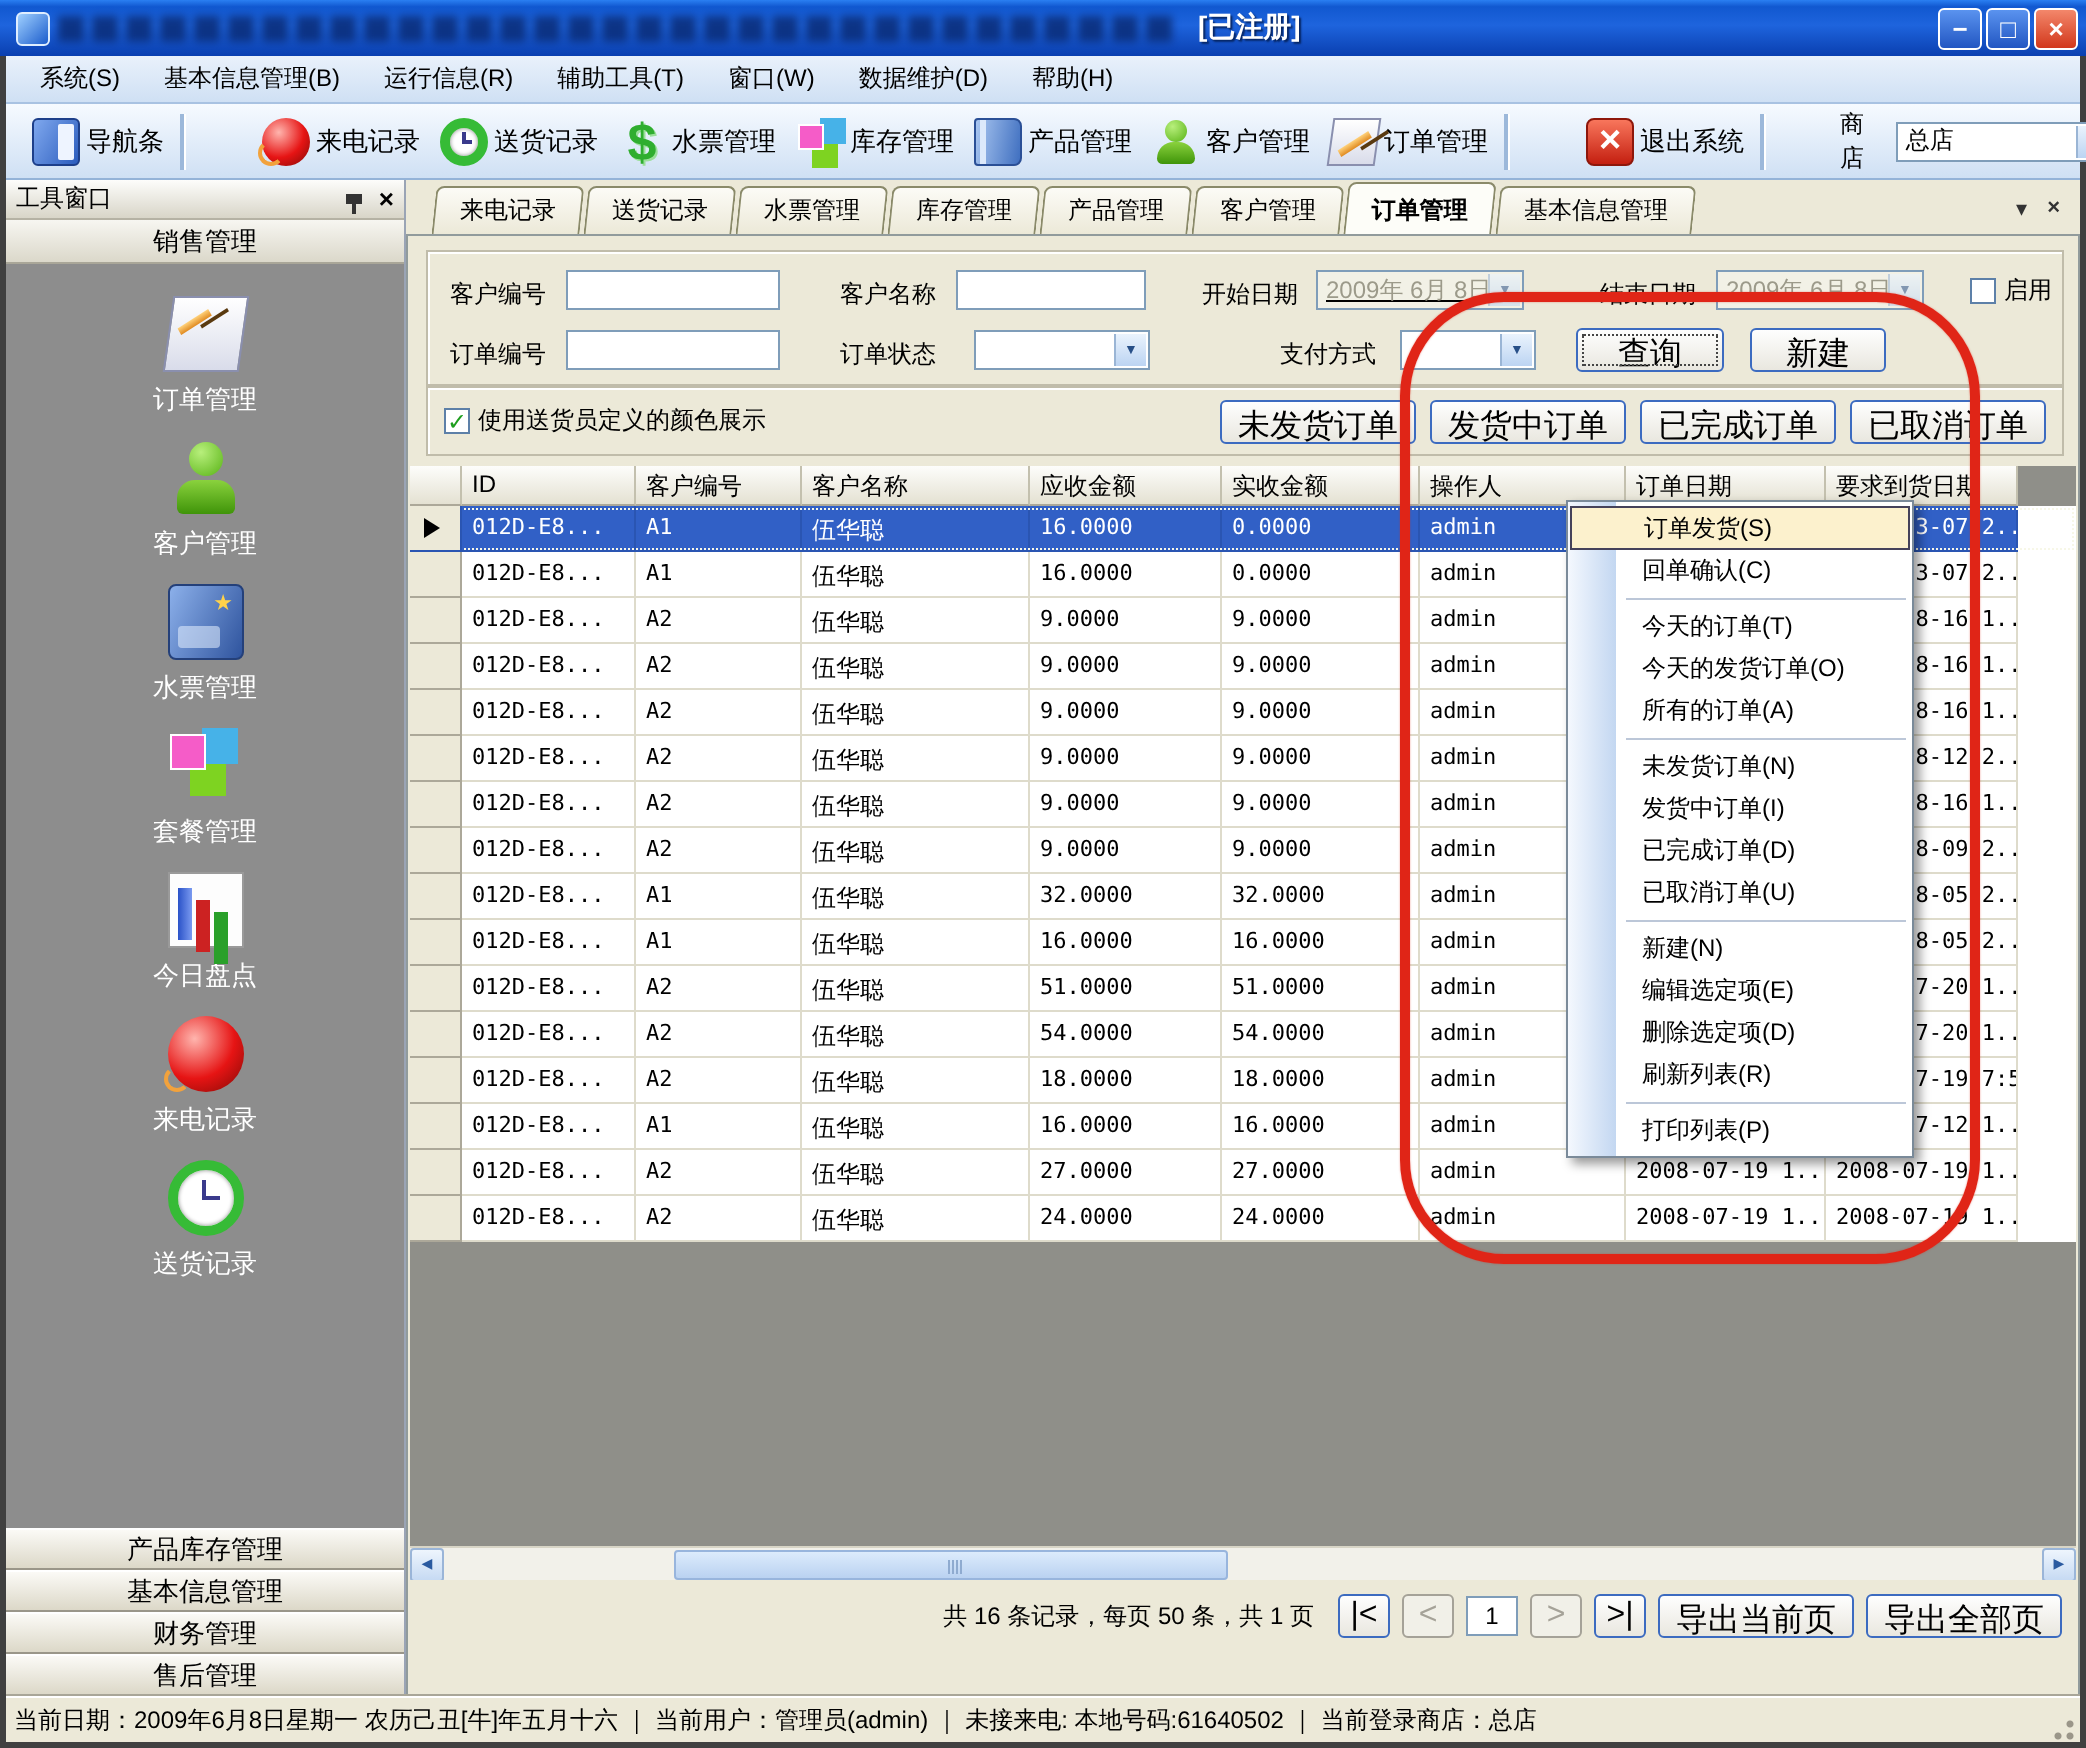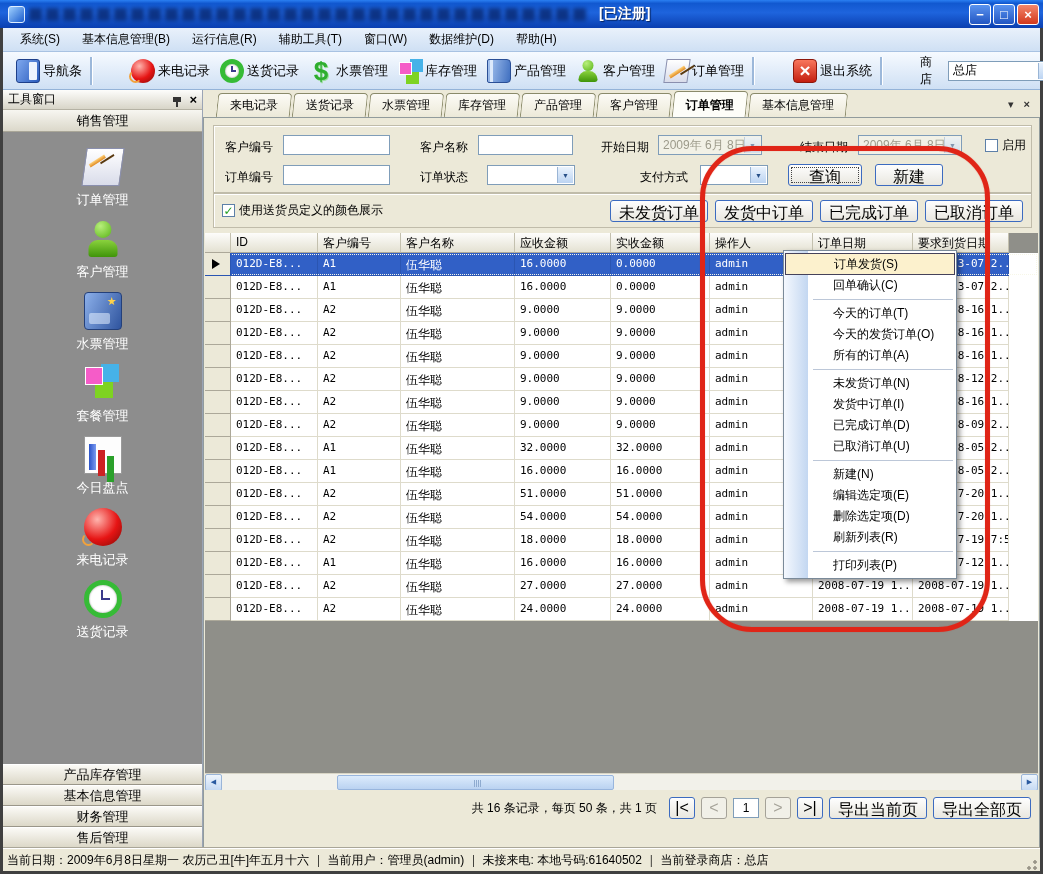--- a/index.html
+++ b/index.html
@@ -120,21 +120,21 @@
   .tabstrip-icons { margin-left:auto; display:flex; gap:10px; padding:0 10px 6px 0; color:#333; }
   .tabstrip-icons span { font-size:11px; cursor:default; }
   .panel { position:absolute; left:0; right:0; top:27px; bottom:0; background:#ece9d8;
     border:1px solid #919b9c; }
 
   
   .filterbox { position:absolute; left:9px; right:7px; top:7px; height:68px;
     border:1px solid #c0bcaa; box-shadow:inset 1px 1px 0 #fff; }
   .f-label { position:absolute; font-size:12px; white-space:nowrap; }
   .f-input { position:absolute; height:20px; border:1px solid #7f9db9; background:#fff; font-size:12px; padding:0 3px; }
-  .f-combo { position:absolute; height:20px; }
+  .f-combo { position:absolute; height:20px;text-decoration:underline; }
   .f-combo .combo { width:100%; height:100%; }
   .f-combo.disabled .combo { background:#f2f1e6; color:#9c9a8a; }
   .f-combo.disabled .combo .arr { opacity:.55; }
   .chk { display:flex; align-items:center; gap:4px; font-size:12px; }
   .chkbox { width:13px; height:13px; background:#fff; border:1px solid #5d80a8; display:flex;
     align-items:center; justify-content:center; color:#1f9e1f; font-weight:bold; font-size:12px; }
   .box2 { position:absolute; left:9px; right:7px; top:75px; height:35px;
     border:1px solid #c0bcaa; box-shadow:inset 1px 1px 0 #fff; display:flex; align-items:center; padding:0 8px; }
   .box2 .buttons { margin-left:auto; display:flex; gap:7px; }
   .xpbtn { background:linear-gradient(#fefefe,#e9e7df); border:1px solid #3c6bc0; border-radius:3px;
@@ -185,21 +185,21 @@
   .sgrip { margin-left:auto; margin-right:2px; align-self:flex-end; width:12px; height:12px;
     background:
       radial-gradient(circle at 9px 3px,#9a9689 1.5px,transparent 2px),
       radial-gradient(circle at 9px 9px,#9a9689 1.5px,transparent 2px),
       radial-gradient(circle at 3px 9px,#9a9689 1.5px,transparent 2px); }
 
   
   .ctx { position:absolute; left:783px; top:250px; width:174px; z-index:60;
     background:linear-gradient(90deg,#f4f8fe 0px,#c3d7f1 24px,#fff 24px);
     border:1px solid #7a8a99; box-shadow:3px 3px 5px rgba(0,0,0,.4); padding:2px 1px; }
-  .mi { height:21px; display:flex; align-items:center; padding-left:48px; font-size:12px; cursor:default; }
+  .mi { height:21px; display:flex; align-items:center; padding-left:36px; font-size:12px; cursor:default; }
   .mi.hot { background:#fcf1cd; border:1px solid #45425a; height:22px; }
   .mi.sep { height:7px; padding:0; position:relative; }
   .mi.sep::after { content:""; position:absolute; left:28px; right:2px; top:3px; height:1px; background:#bcc7d8; }
 
   
   .annot { position:absolute; left:700px; top:146px; width:290px; height:486px; z-index:70;
     border:5px solid #e02517; border-radius:52px; pointer-events:none;
     box-shadow:0 0 1px rgba(224,37,23,.5), inset 0 0 1px rgba(224,37,23,.5); }
 </style>
 </head>

